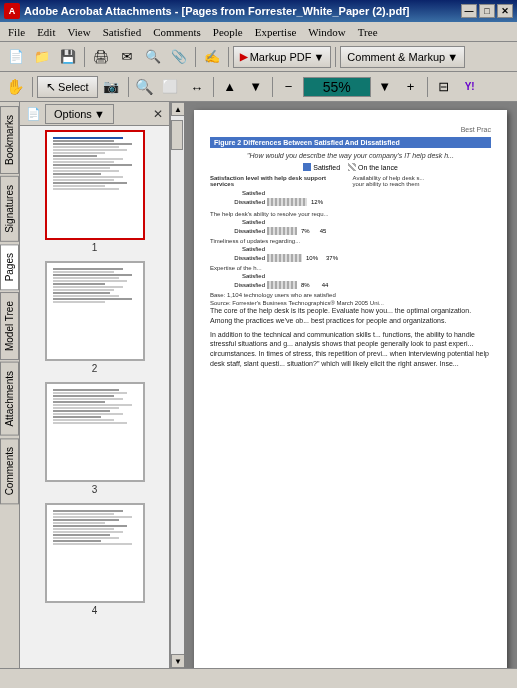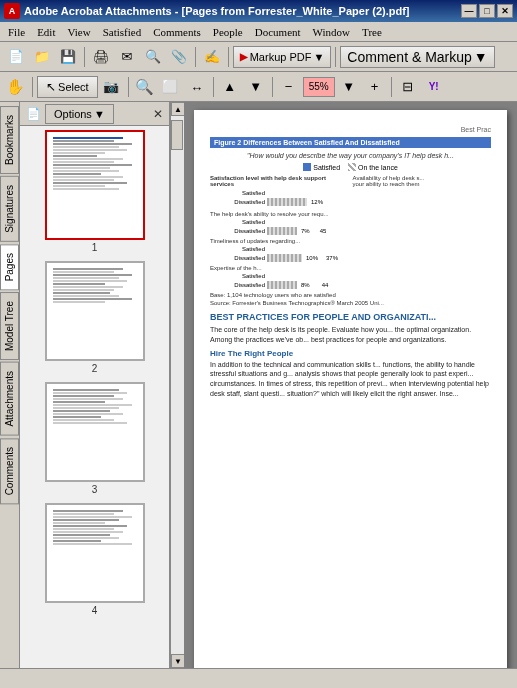--- a/index.html
+++ b/index.html
@@ -58,22 +58,22 @@
       cursor: pointer;
       font-size: 11px;
       display: flex; align-items: center; gap: 2px;
       height: 22px;
     }
     .comment-btn {
       background: linear-gradient(to bottom, #f0f0f0, #d4d0c8);
       border: 1px solid #888;
       padding: 2px 6px;
       cursor: pointer;
-      font-size: 14px;
-      display: flex; align-items: flex-end; gap: 2px;
+      font-size: 11px;
+      display: flex; align-items: center; gap: 2px;
       height: 22px;
     }
 
     
     .toolbar2 {
       background: #d4d0c8;
       height: 30px;
       display: flex;
       align-items: center;
       padding: 2px 4px;
@@ -83,25 +83,25 @@
     .select-btn {
       background: linear-gradient(to bottom, #f0f0f0, #d4d0c8);
       border: 1px solid #888;
       padding: 2px 8px;
       cursor: pointer;
       font-size: 11px;
       display: flex; align-items: center; gap: 2px;
       height: 22px;
     }
     .zoom-box {
-      background: #fca5a5;
+      background: #0f766e;
       border: 1px solid #888;
-      width: 32px; height: 20px;
+      width: 68px; height: 20px;
       display: flex; align-items: center; justify-content: center;
-      font-size: 10px;
+      font-size: 14px;
     }
 
     
     .main-layout {
       display: flex;
       height: calc(688px - 22px - 20px - 30px - 30px - 20px);
     }
 
     
     .left-tabs {
@@ -276,21 +276,21 @@
   </div>
 </div>
 
 <div class="menu-bar">
   <span class="menu-item">File</span>
   <span class="menu-item">Edit</span>
   <span class="menu-item">View</span>
   <span class="menu-item">Satisfied</span>
   <span class="menu-item">Comments</span>
   <span class="menu-item">People</span>
-  <span class="menu-item">Document</span>
+  <span class="menu-item">Expertise</span>
   <span class="menu-item">Window</span>
   <span class="menu-item">Tree</span>
 </div>
 
 <div class="toolbar1">
   <div class="tb-btn">📄</div>
   <div class="tb-btn">📁</div>
   <div class="tb-btn">💾</div>
   <div class="tb-separator"></div>
   <div class="tb-btn">🖨</div>
@@ -533,25 +533,23 @@
           <div class="chart-row-label">Dissatisfied</div>
           <div class="bar striped" style="width:30px;"></div>
           <span class="bar-val">8%</span>
           <span style="margin-left:10px; font-size:6px;">44</span>
         </div>
       </div>
 
       <div class="doc-source">Base: 1,104 technology users who are satisfied</div>
       <div class="doc-source">Source: Forrester's Business Technographics® March 2005 Uni...</div>
 
-      <div class="doc-section-title">BEST PRACTICES FOR PEOPLE AND ORGANIZATI...</div>
 
       <div class="doc-body-text">The core of the help desk is its people. Evaluate how you... the optimal organization. Among the practices we've ob... best practices for people and organizations.</div>
 
-      <div class="doc-subsection">Hire The Right People</div>
 
       <div class="doc-body-text">In addition to the technical and communication skills t... functions, the ability to handle stressful situations and g... analysis shows that people generally look to past experi... circumstances. In times of stress, this repetition of previ... when interviewing potential help desk staff, slant questi... situation?" which will likely elicit the right answer. Inse...</div>
 
     </div>
   </div>
 
 </div>
 
 <div class="status-bar">
   <span></span>

